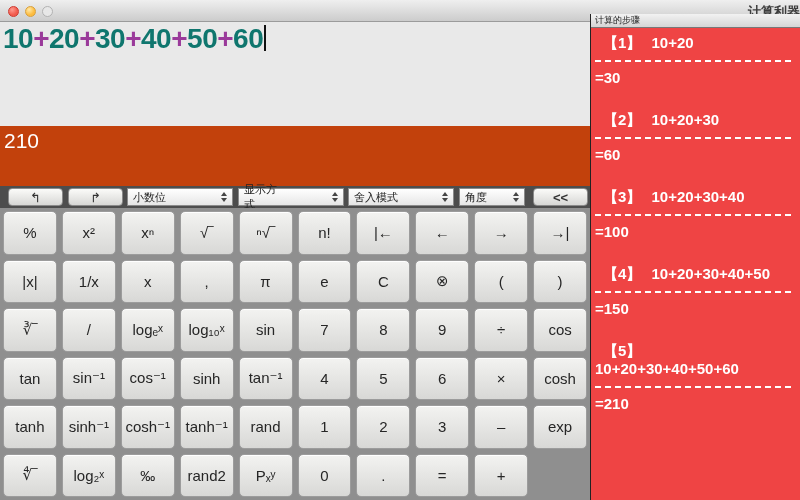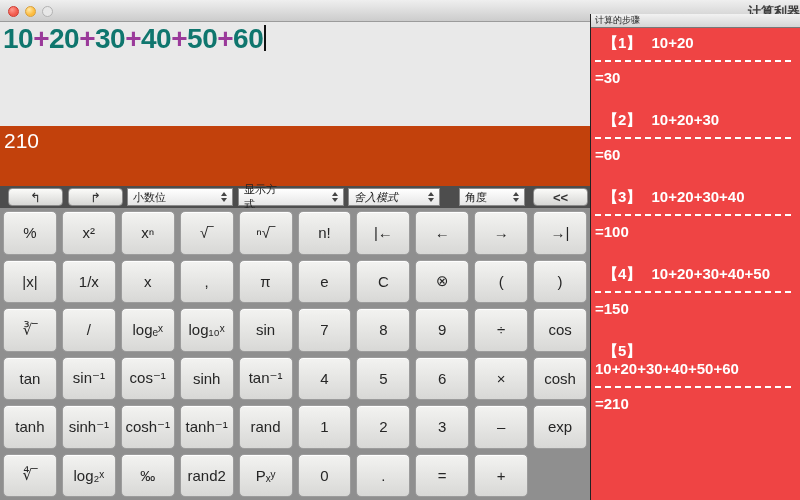--- a/index.html
+++ b/index.html
@@ -101,21 +101,21 @@
             <span class="tri-down"></span>
           </span>
         </div>
         <div class="tb-popup" style="left: 238px; width: 106px; gap: 42px;">
           <span class="pp-label">显示方式</span>
           <span class="stepper">
             <span class="tri-up"></span>
             <span class="tri-down"></span>
           </span>
         </div>
-        <div class="tb-popup" style="left: 348px; width: 92px; font-style: italic;">
+        <div class="tb-popup" style="left: 348px; width: 106px;">
           <span class="pp-label">舍入模式</span>
           <span class="stepper">
             <span class="tri-up"></span>
             <span class="tri-down"></span>
           </span>
         </div>
         <div class="tb-popup" style="left: 459px; width: 66px;">
           <span class="pp-label">角度</span>
           <span class="stepper">
             <span class="tri-up"></span>

